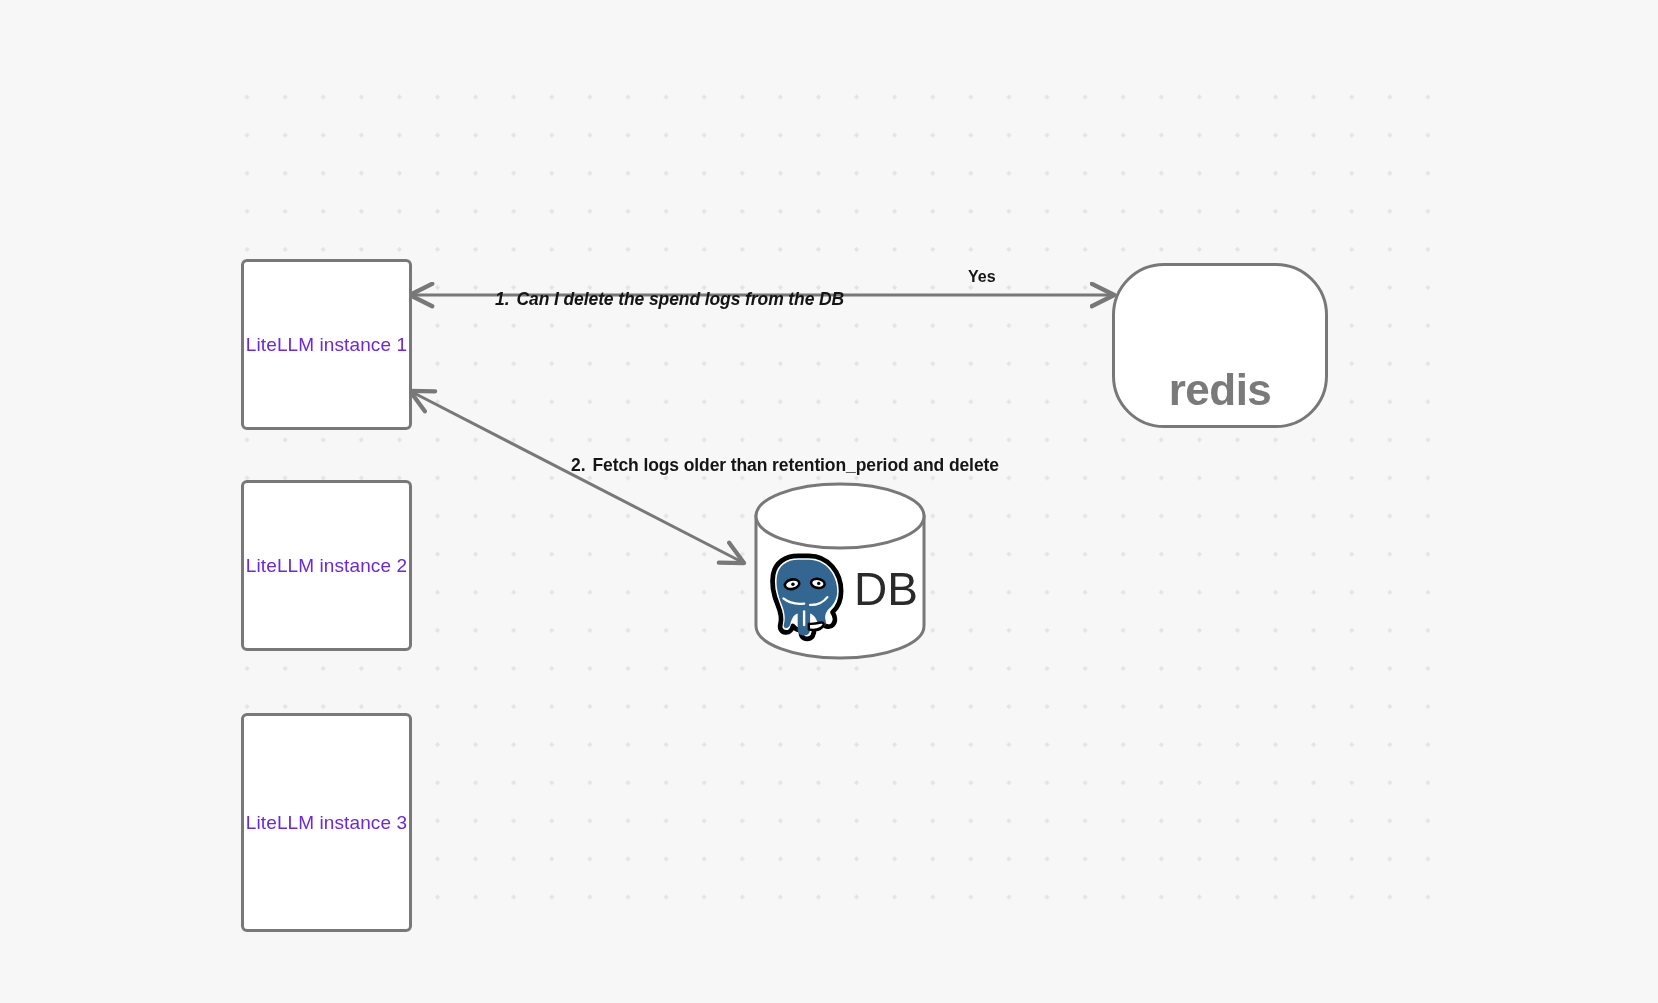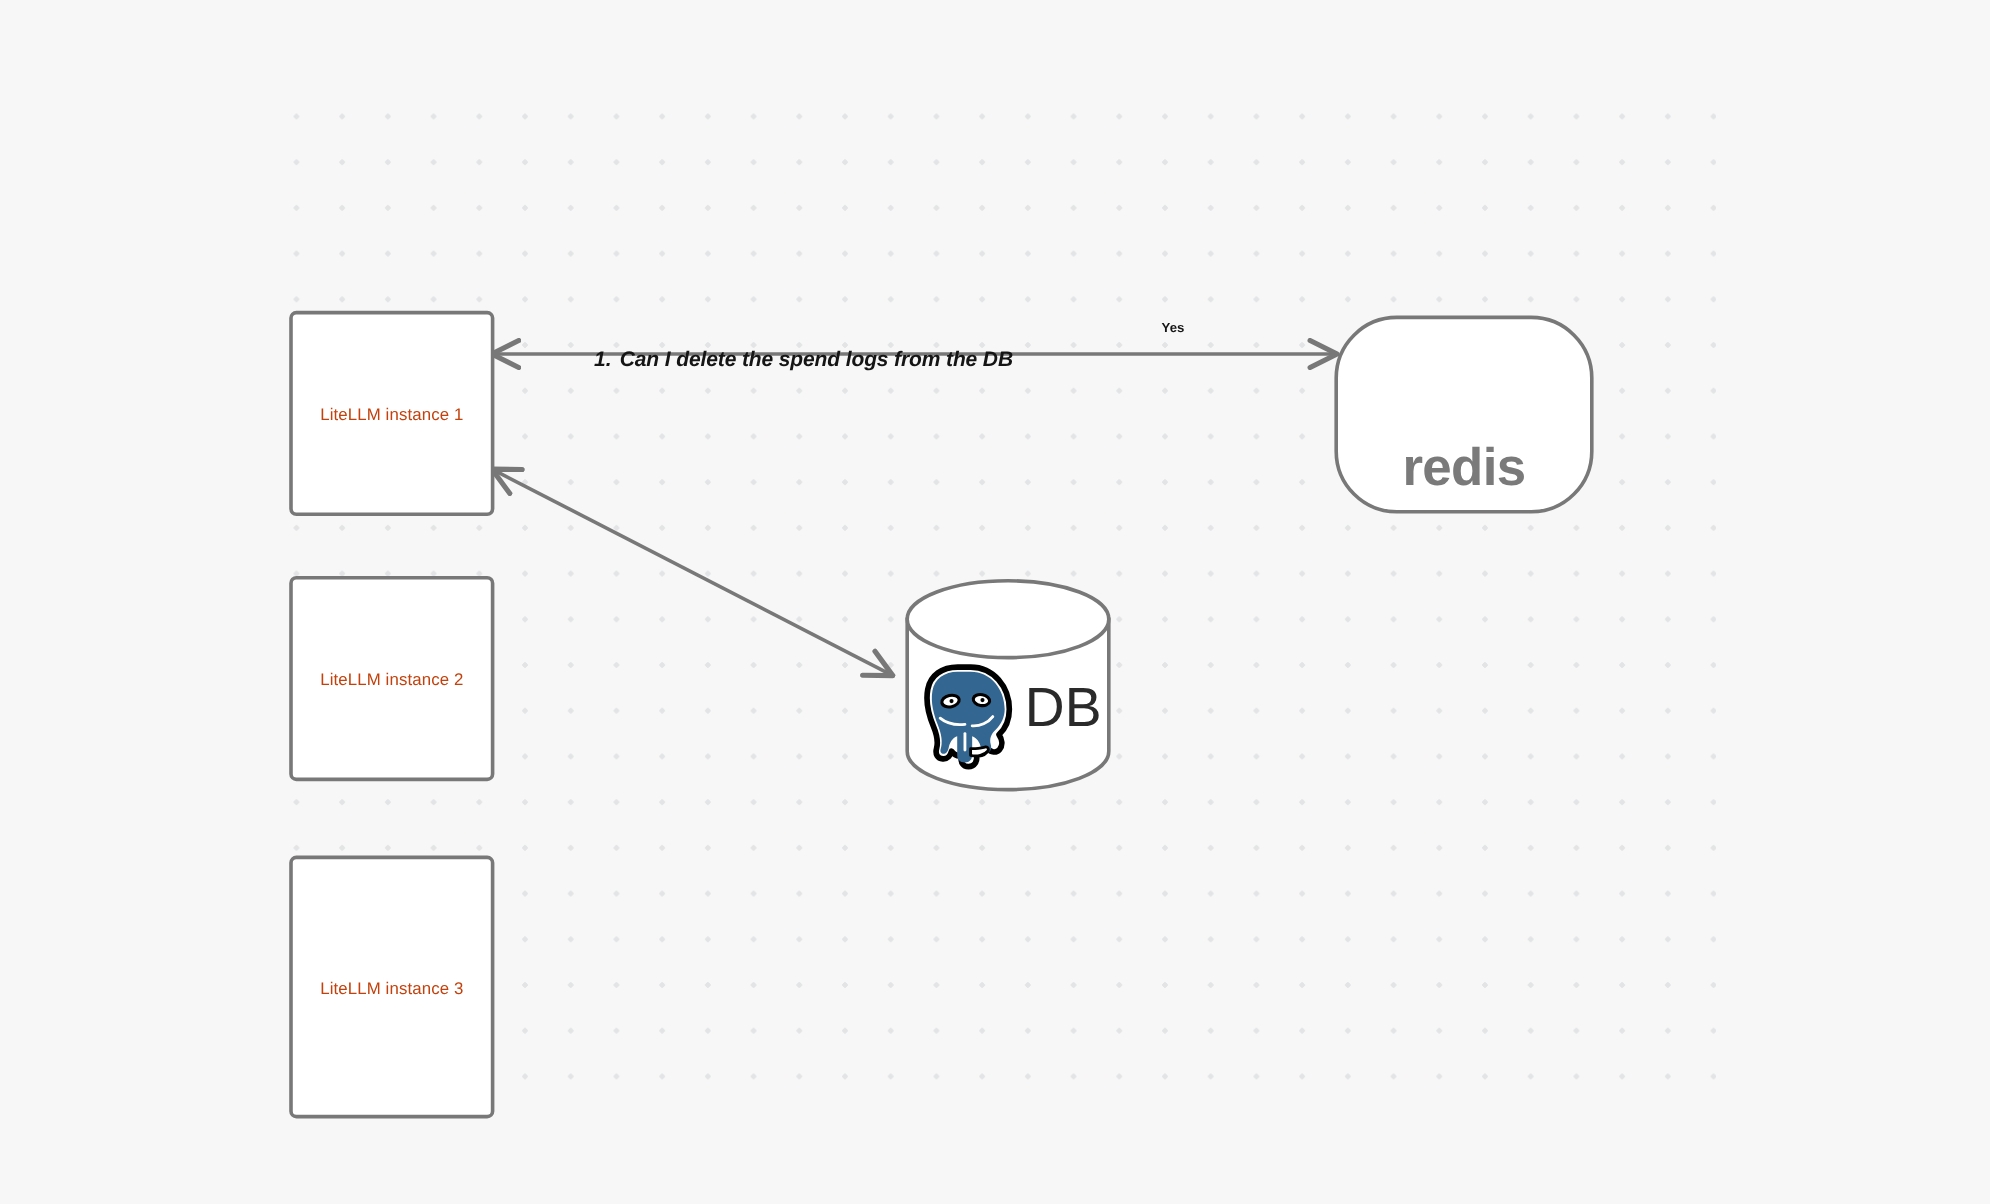--- a/index.html
+++ b/index.html
@@ -35,22 +35,22 @@
     position: absolute;
     background: #ffffff;
     border: 3px solid #787878;
     border-radius: 6px;
     box-sizing: border-box;
     display: flex;
     align-items: center;
     justify-content: center;
   }
   .node-box .node-label {
-    font-size: 14px;
-    color: #c2410c;
+    font-size: 19px;
+    color: #6d28d9;
     font-family: "Liberation Sans", sans-serif;
     letter-spacing: 0.1px;
     white-space: nowrap;
   }
 
   
   #redis-node {
     position: absolute;
     background: #ffffff;
     border: 3px solid #787878;
@@ -89,21 +89,21 @@
     white-space: pre;
     letter-spacing: -0.1px;
   }
   .edge-label .num {
     margin-right: 7px;
   }
   .edge-label-answer {
     position: absolute;
     font-family: "Liberation Sans", sans-serif;
     font-weight: bold;
-    font-size: 11px;
+    font-size: 16px;
     color: #151515;
     white-space: pre;
   }
 </style>
 </head>
 <body>
 
 <div id="canvas">
 
   <div id="dot-grid"></div>
@@ -224,14 +224,17 @@
                 font-family:'Liberation Sans', sans-serif; font-size:46px;
                 font-weight:400; color:#2a2a2a; line-height:1;">DB</div>
   </div>
 
   <div class="edge-label" style="left:476px; top:268px;font-style:italic;">
     <span class="num">1.</span><span>Can I delete the spend logs from the DB</span>
   </div>
 
   <div class="edge-label-answer" style="left:968px; top:268px;">Yes</div>
 
+  <div class="edge-label" style="left:552px; top:434px;">
+    <span class="num">2.</span><span>Fetch logs older than retention_period and delete</span>
+  </div>
 
 </div>
 
 </body></html>

